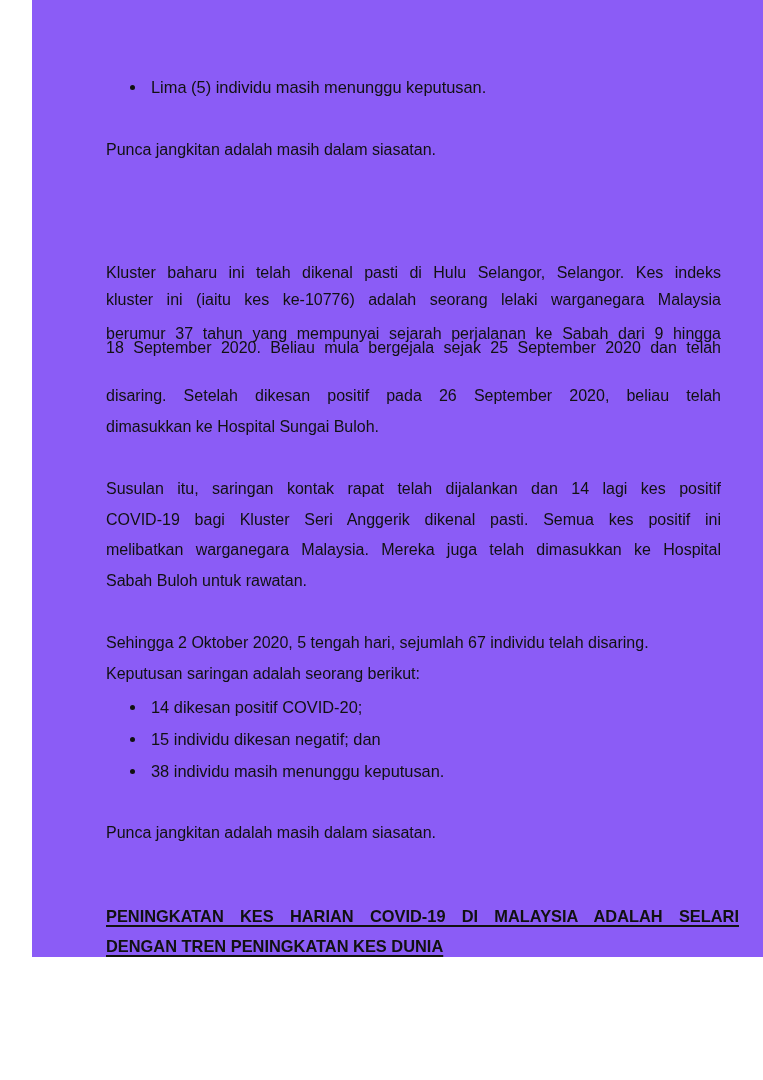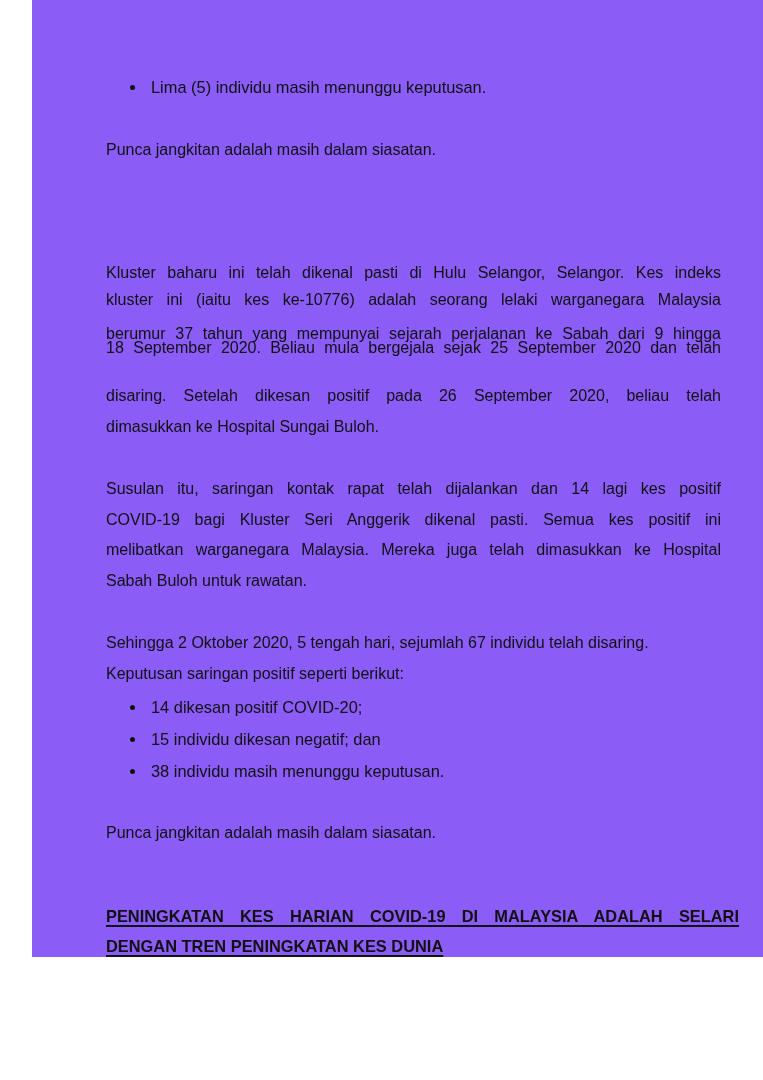--- a/index.html
+++ b/index.html
@@ -40,21 +40,21 @@
 
   <div>
     <div class="line just" style="top:479px;">Susulan itu, saringan kontak rapat telah dijalankan dan 14 lagi kes positif</div>
     <div class="line just" style="top:510px;">COVID-19 bagi Kluster Seri Anggerik dikenal pasti. Semua kes positif ini</div>
     <div class="line just" style="top:540px;">melibatkan warganegara Malaysia. Mereka juga telah dimasukkan ke Hospital</div>
     <div class="line" style="top:571px;">Sabah Buloh untuk rawatan.</div>
   </div>
 
   <div>
     <div class="line" style="top:633px;">Sehingga 2 Oktober 2020, 5 tengah hari, sejumlah 67 individu telah disaring.</div>
-    <div class="line" style="top:664px;">Keputusan saringan positif seperti berikut:</div>
+    <div class="line" style="top:664px;">Keputusan saringan adalah seorang berikut:</div>
   </div>
 
   <div>
     <div class="bullet-row" style="top:697px;">
       <span class="bullet-dot"></span>
       <span class="bullet-text">14 dikesan positif COVID-20;</span>
     </div>
     <div class="bullet-row" style="top:729px;">
       <span class="bullet-dot"></span>
       <span class="bullet-text">15 individu dikesan negatif; dan</span>

